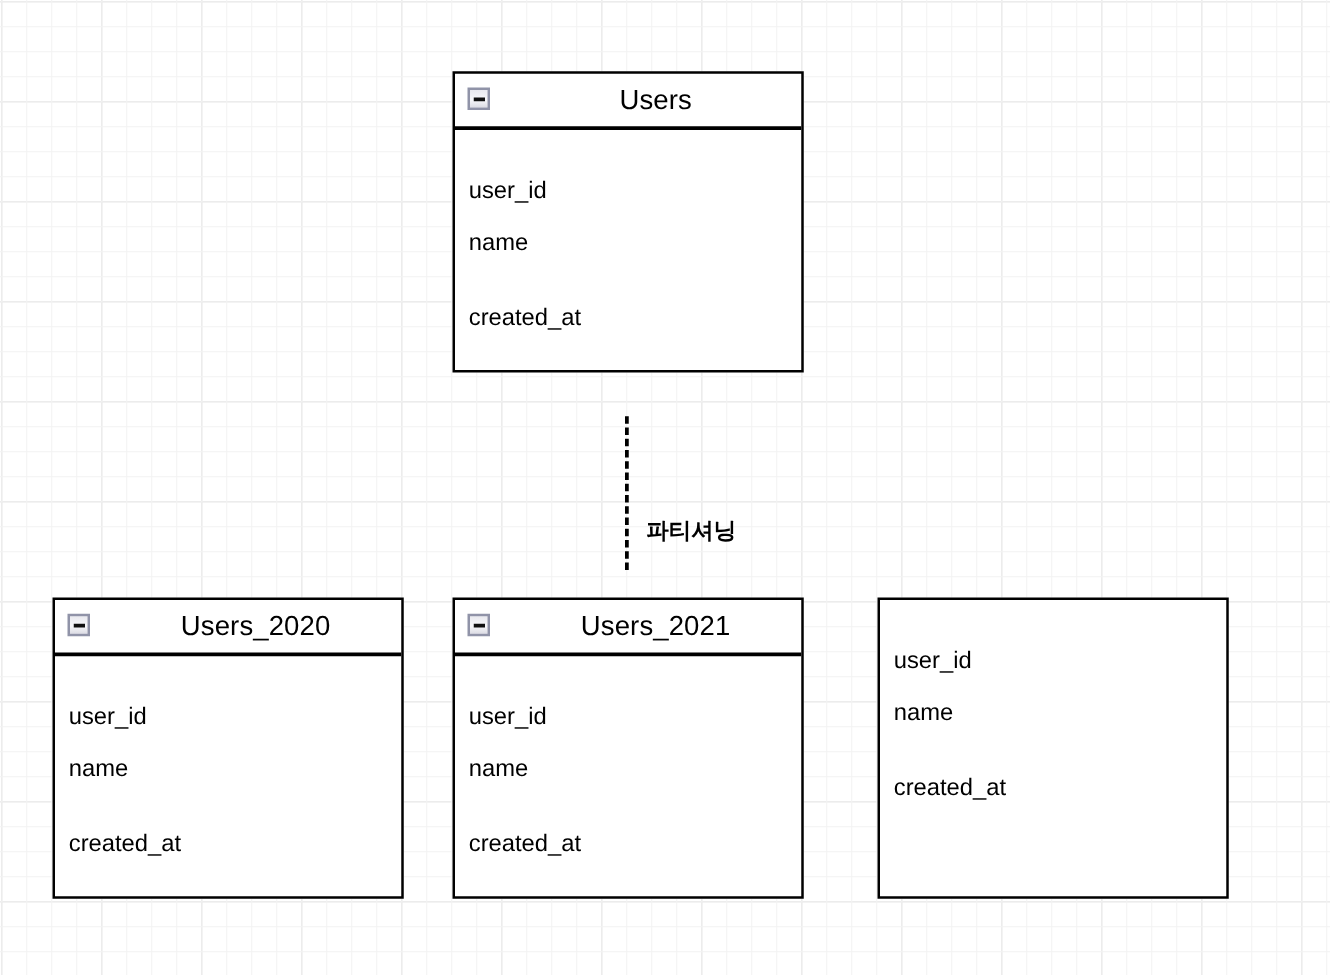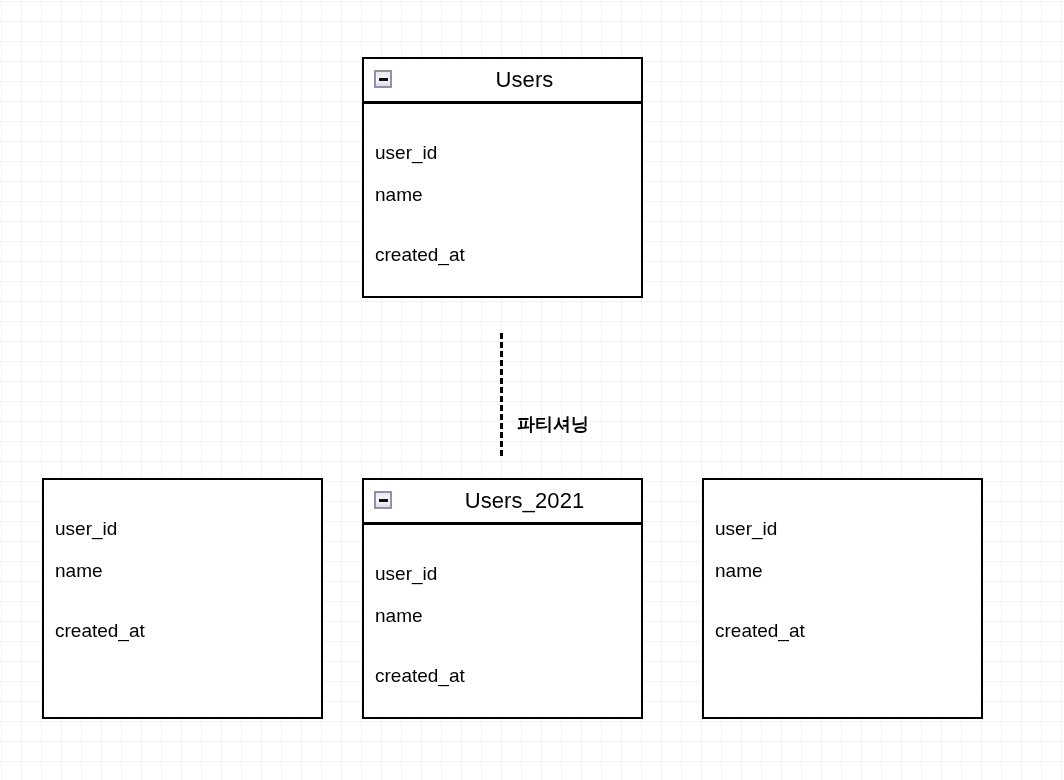--- a/index.html
+++ b/index.html
@@ -144,20 +144,26 @@
       <div class="attr-row r2">
         <span class="attr-label">created_at</span>
       </div>
     </div>
   </div>
 
   <div class="dashed-connector" style="left:500px; top:333px; height:123px;"></div>
   <div class="connector-label" style="left:517px; top:379px;">파티셔닝</div>
 
   <div class="entity" style="left:42px; top:478px; width:281px; height:241px;">
+    <div class="entity-header">
+      <div class="collapse-icon">
+        <div class="minus-bar"></div>
+      </div>
+      <span class="entity-title">Users_2020</span>
+    </div>
     <div class="entity-body">
       <div class="attr-row r0">
         <span class="attr-label">user_id</span>
       </div>
       <div class="attr-row r1">
         <span class="attr-label">name</span>
       </div>
       <div class="attr-row r2">
         <span class="attr-label">created_at</span>
       </div>

